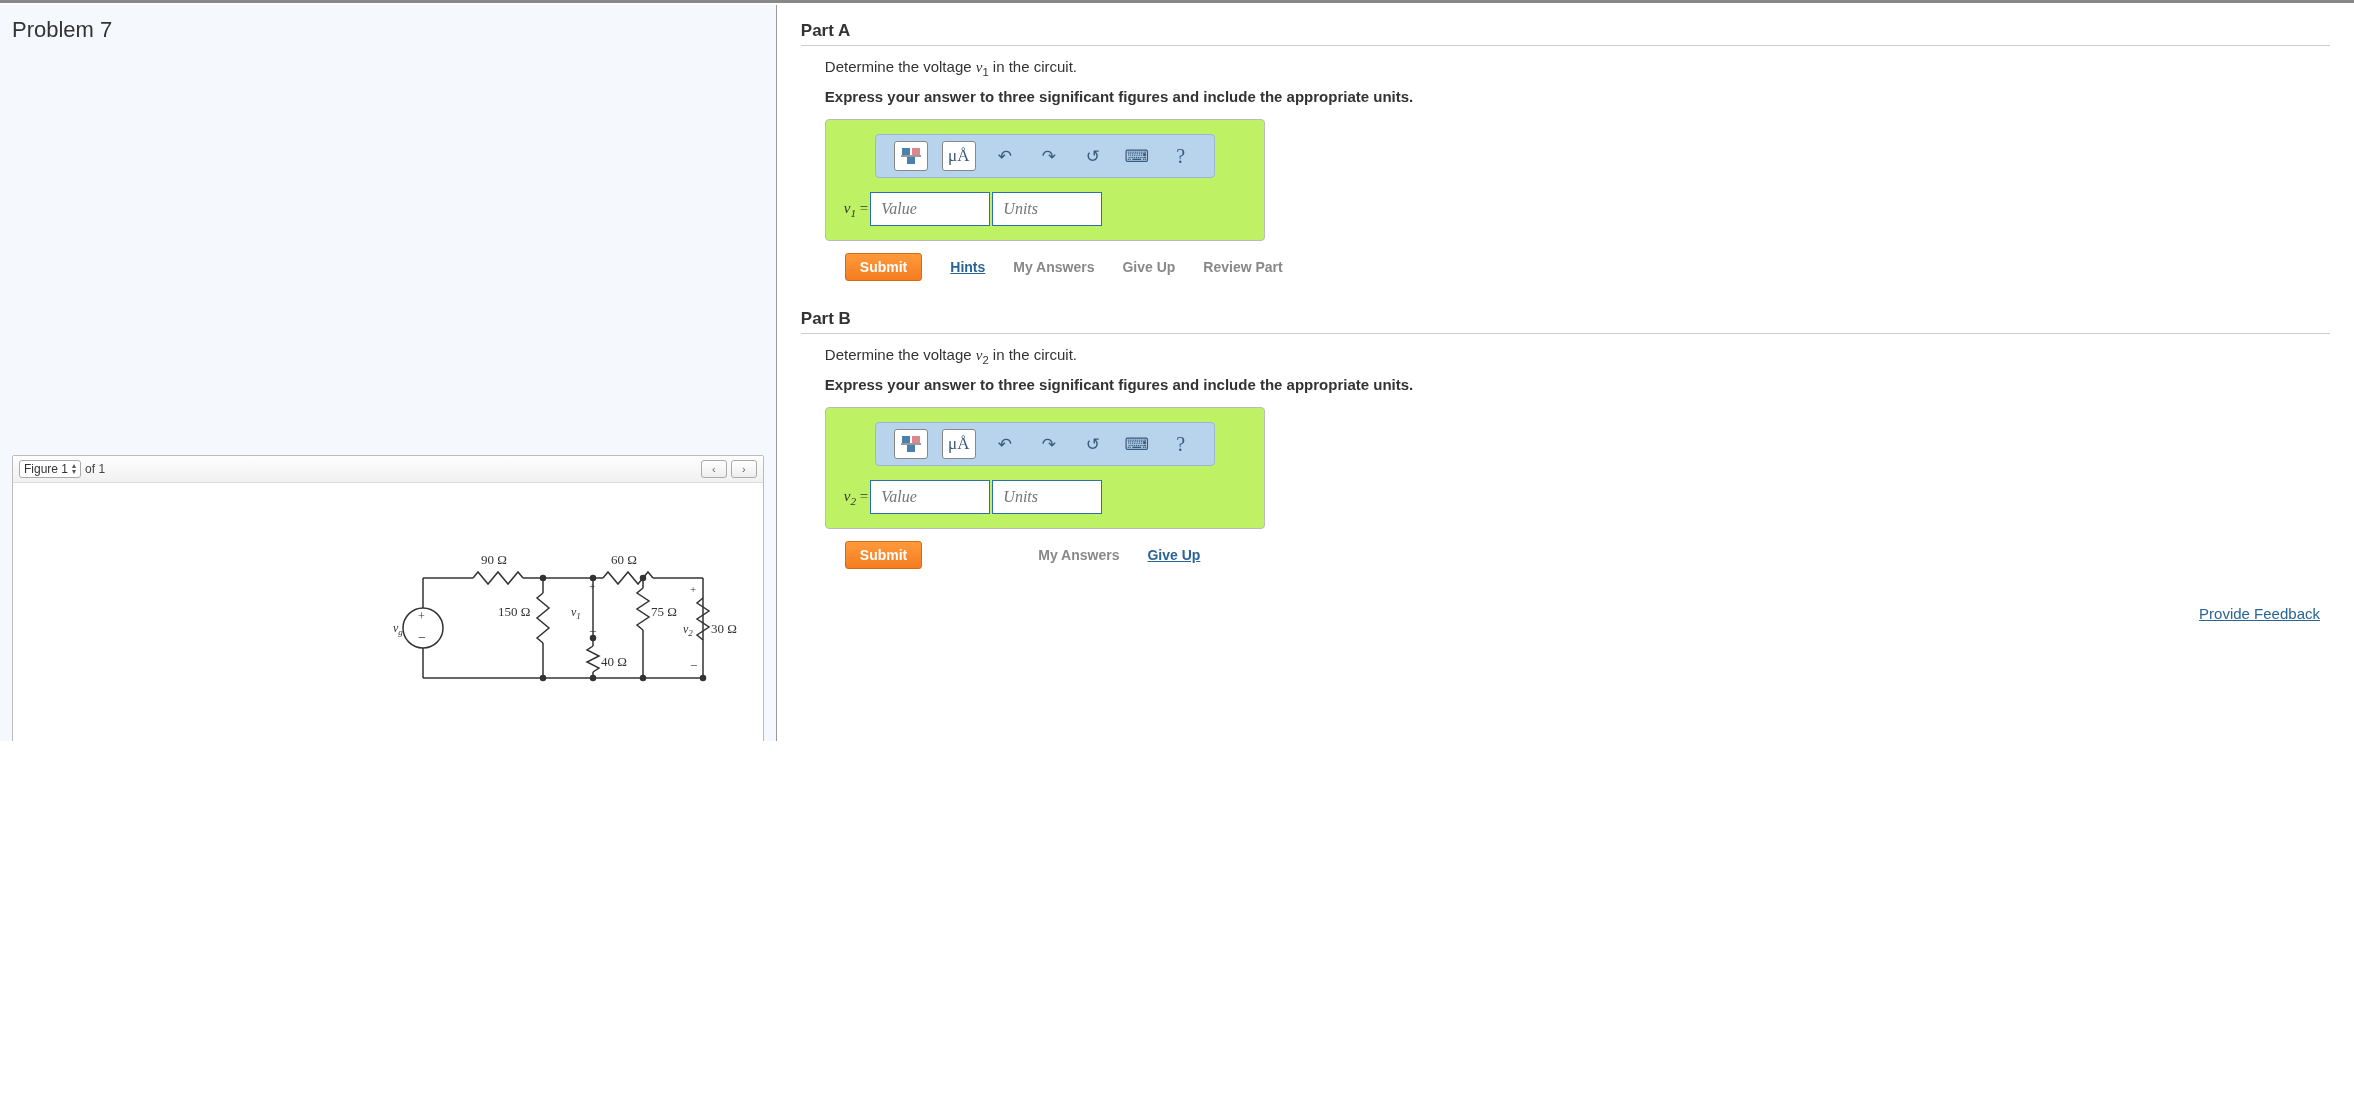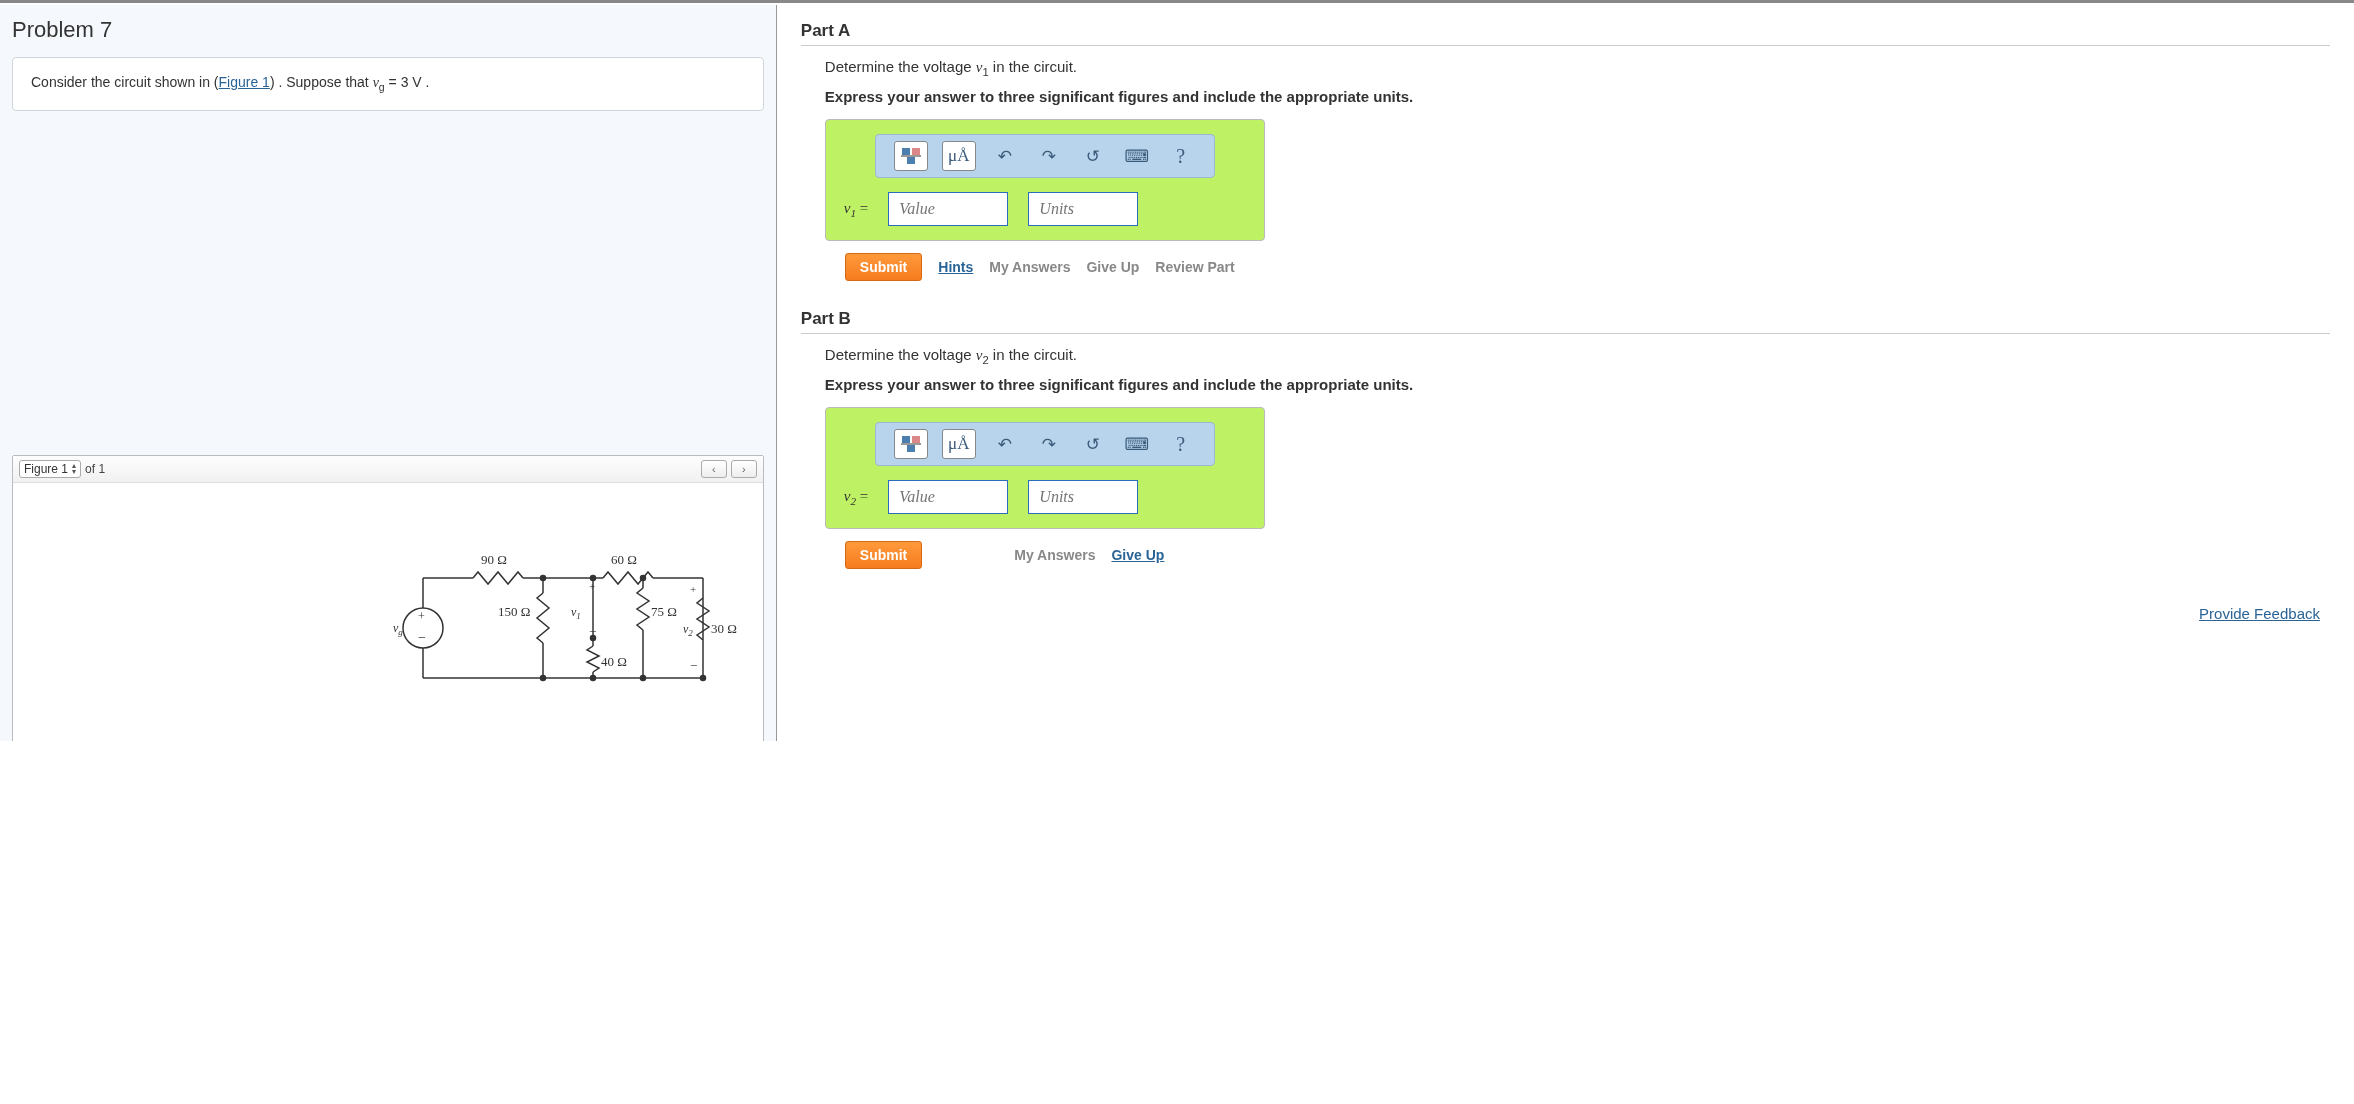--- a/index.html
+++ b/index.html
@@ -23,45 +23,42 @@
 .part-section { margin-bottom: 28px; }
 .part-title { font-size: 17px; font-weight: bold; color: #333; border-bottom: 1px solid #ccc; padding-bottom: 4px; margin-bottom: 12px; }
 .part-body { padding-left: 24px; }
 .question-text { font-size: 15px; color: #333; margin-bottom: 10px; }
 .instruction-text { font-size: 15px; font-weight: bold; color: #333; margin-bottom: 14px; }
 .answer-box { border: 1px solid #bbb; border-radius: 4px; padding: 14px; width: 440px; background: #bef264; }
 .toolbar { background: #b8d4ed; border: 1px solid #9ab8d4; border-radius: 4px; padding: 6px 8px; display: flex; align-items: center; gap: 14px; margin: 0 auto 14px auto; width: 340px; justify-content: center; }
 .tool-btn { width: 30px; height: 28px; display:flex; align-items:center; justify-content:center; cursor:pointer; color:#3a5a7a; font-size:17px; }
 .tool-btn.templates { background:#fff; border:1px solid #888; border-radius:3px; width:34px; height:30px; }
 .tool-btn.units-btn { background:#fff; border:1px solid #888; border-radius:3px; width:34px; height:30px; font-family: Georgia, serif; }
-.input-row { display:flex; align-items:center; gap:20px; padding-left: 4px; }
+.input-row { display:flex; align-items:center; gap:2px; padding-left: 4px; }
 .var-label { font-family: Georgia, serif; font-style: italic; font-size: 15px; }
 .value-input, .units-input { border: 1px solid #2a6ebb; height: 34px; font-family: Georgia, serif; font-style: italic; font-size: 16px; color: #888; padding: 0 10px; background:#fff; }
 .value-input { width: 120px; }
 .units-input { width: 110px; }
-.action-row { display:flex; align-items:center; gap: 16px; margin-top: 12px; padding-left: 20px; }
+.action-row { display:flex; align-items:center; gap: 28px; margin-top: 12px; padding-left: 20px; }
 .submit-btn { background: linear-gradient(#ff9a3c, #f57c1f); color: #fff; font-weight: bold; border: 1px solid #d66a14; border-radius: 3px; padding: 5px 14px; font-size: 14px; cursor: pointer; }
 .link { color: #2a6496; cursor: pointer; font-size: 14px; }
 .link.underline { text-decoration: underline; font-weight: bold; }
 .gray-link { color: #888; font-size: 14px; font-weight: bold; }
 .feedback { float: right; color: #2a6496; text-decoration: underline; font-size: 15px; margin-top: 8px; margin-right: 10px; text-align: center; }
 .top-rule { border-top: 3px solid #888; margin-bottom: 2px; }
 svg text { font-family: Georgia, 'Times New Roman', serif; }
 </style>
 </head>
 <body>
 
 <div class="top-rule"></div>
 <div class="container">
 
   <div class="left-panel">
     <div class="problem-title">Problem 7</div>
-    <div class="prompt-box">
-      <span>Consider the circuit shown in (</span><a href="#">Figure 1</a><span>) . Suppose that </span><span class="italic-var">v</span><span class="sub">g</span><span> = 3 V .</span>
-    </div>
 
     <div class="figure-panel">
       <div class="figure-header">
         <div class="figure-select">
           <span>Figure 1</span>
           <span class="stepper">
             <span>▴</span>
             <span>▾</span>
           </span>
         </div>

